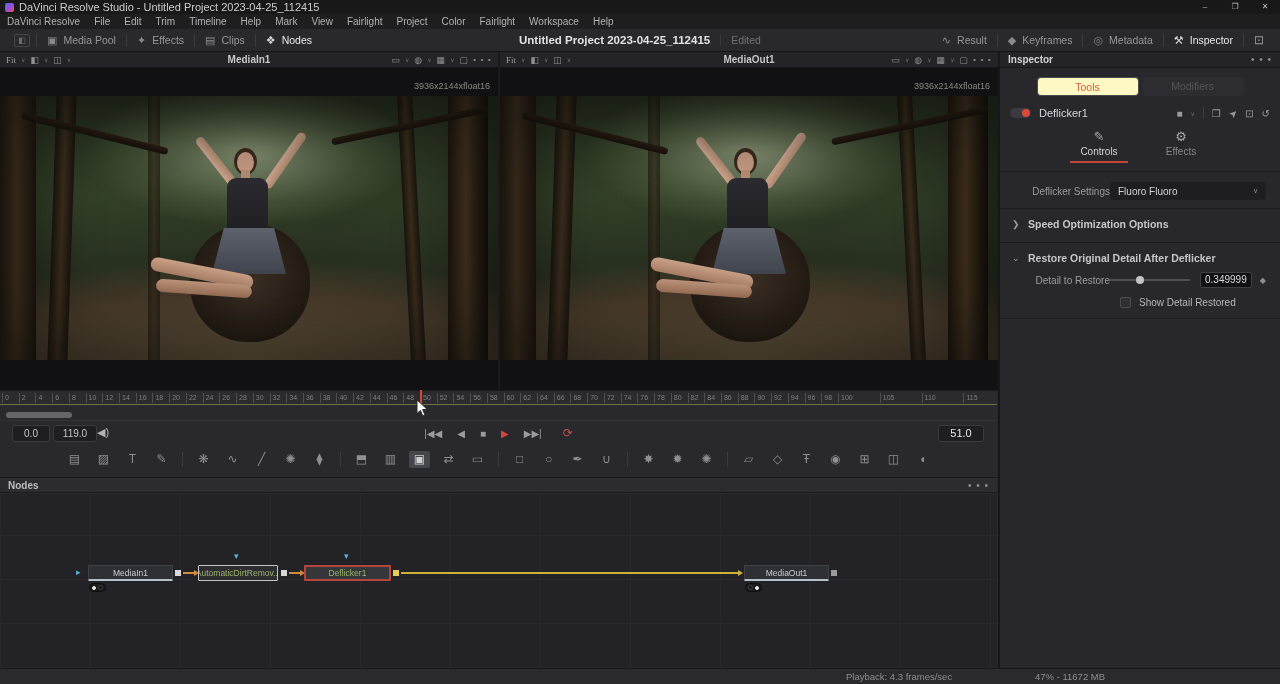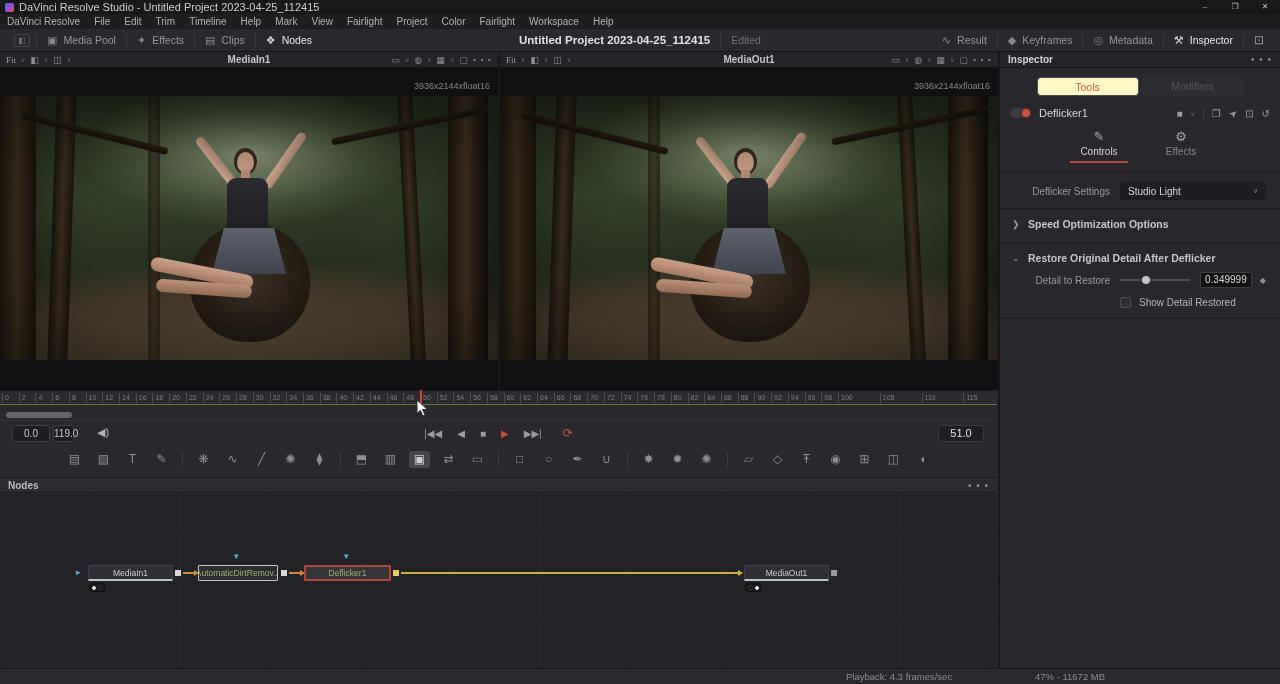--- a/index.html
+++ b/index.html
@@ -83,21 +83,21 @@
   .ruler{position:absolute;left:0;top:390px;width:997px;height:14px;background:#2a2a2f;border-top:1px solid #1b1b1e;}
   .tick{position:absolute;top:2px;height:10px;border-left:1px solid #4e4e54;padding-left:2px;font-size:7px;color:#7e7e84;line-height:10px;}
   .render-line{position:absolute;left:0;top:404px;width:997px;height:1px;background:#6f7340;}
   .playhead{position:absolute;left:420px;top:390px;width:2px;height:15px;background:#d4483a;}
   .h-scroll{position:absolute;left:6px;top:412px;width:66px;height:6px;background:#646469;border-radius:3px;}
   .cursor{position:absolute;left:416px;top:399px;z-index:40;}
 
   .transport{position:absolute;left:0;top:420px;width:997px;height:26px;background:#28282d;border-top:1px solid #323237;}
   .tfield{position:absolute;top:4px;height:17px;background:#1e1e22;border:1px solid #3a3a40;border-radius:3px;font-size:10px;color:#c6c6ca;text-align:center;line-height:15px;}
   .tf-in{left:12px;width:38px;}
-  .tf-out{left:53px;width:21px;}
+  .tf-out{left:53px;width:44px;}
   .tf-cur{left:938px;width:46px;font-size:11px;color:#e4e4e6;}
   .speaker{position:absolute;left:97px;top:5px;font-size:11px;color:#b2b2b6;}
   .tbuttons{position:absolute;left:50%;top:4px;transform:translateX(-50%);display:flex;align-items:center;gap:15px;}
   .tbtn2{font-size:10px;color:#9a9aa0;line-height:17px;}
   .tbtn2.play{color:#d4483a;}
   .tbtn2.loop{color:#c05048;font-size:12px;margin-left:6px;}
 
   
   .ftoolbar{position:absolute;left:0;top:446px;width:997px;height:26px;background:#28282d;display:flex;align-items:center;justify-content:center;}
   .ficon{width:21px;height:17px;display:flex;align-items:center;justify-content:center;font-size:12px;color:#8e8e94;margin:0 4px;}
@@ -141,21 +141,21 @@
   .pin-ic{display:inline-block;transform:rotate(-45deg);}
   .subtabs{display:flex;justify-content:center;gap:24px;margin-top:10px;}
   .stab{display:flex;flex-direction:column;align-items:center;gap:2px;}
   .stab .sic{font-size:13px;color:#a2a2a8;}
   .stab .slabel{font-size:10px;color:#85858b;}
   .stab.active .slabel{color:#d2d2d6;}
   .stab .bar{width:58px;height:2px;background:transparent;margin-top:2px;}
   .stab.active .bar{background:#c2463c;}
   .insp-divider{height:1px;background:#1d1d20;margin-top:8px;}
   .row-dd{display:flex;align-items:center;margin:10px 14px 0;}
-  .dd-label{width:96px;text-align:right;font-size:10px;color:#9a9aa0;margin-right:10px;}
+  .dd-label{width:96px;text-align:right;font-size:10px;color:#9a9aa0;}
   .dropdown{flex:1;height:18px;background:#1e1e22;border-radius:3px;display:flex;align-items:center;padding:0 8px;font-size:10px;color:#d2d2d6;}
   .dropdown .chev{margin-left:auto;font-size:7px;color:#8a8a90;}
   .section{display:flex;align-items:center;gap:8px;height:21px;padding:0 12px;margin-top:4px;}
   .sec-chev{font-size:9px;color:#9a9aa0;width:8px;}
   .sec-label{font-size:10.5px;color:#c6c6ca;font-weight:bold;}
   .row-slider{display:flex;align-items:center;margin:4px 14px 0;}
   .track{flex:1;height:2px;background:#4c4c52;position:relative;margin-right:10px;}
   .handle{position:absolute;left:32%;top:-3px;width:8px;height:8px;border-radius:50%;background:#c4c4c8;}
   .valbox{width:52px;height:16px;background:#121214;border:1px solid #3e3e44;border-radius:2px;font-size:10px;color:#d8d8dc;text-align:center;line-height:14px;margin-right:8px;}
   .kf-diamond{font-size:8px;color:#8e8e94;}
@@ -532,21 +532,21 @@
       <div class="stab">
         <span class="sic">⚙</span>
         <span class="slabel">Effects</span>
         <div class="bar"></div>
       </div>
     </div>
     <div class="insp-divider"></div>
     <div class="row-dd">
       <span class="dd-label">Deflicker Settings</span>
       <div class="dropdown">
-        <span>Studio Light</span>
+        <span>Fluoro Fluoro</span>
         <span class="chev">∨</span>
       </div>
     </div>
     <div class="insp-divider"></div>
     <div class="section">
       <span class="sec-chev">❯</span>
       <span class="sec-label">Speed Optimization Options</span>
     </div>
     <div class="insp-divider"></div>
     <div class="section">

